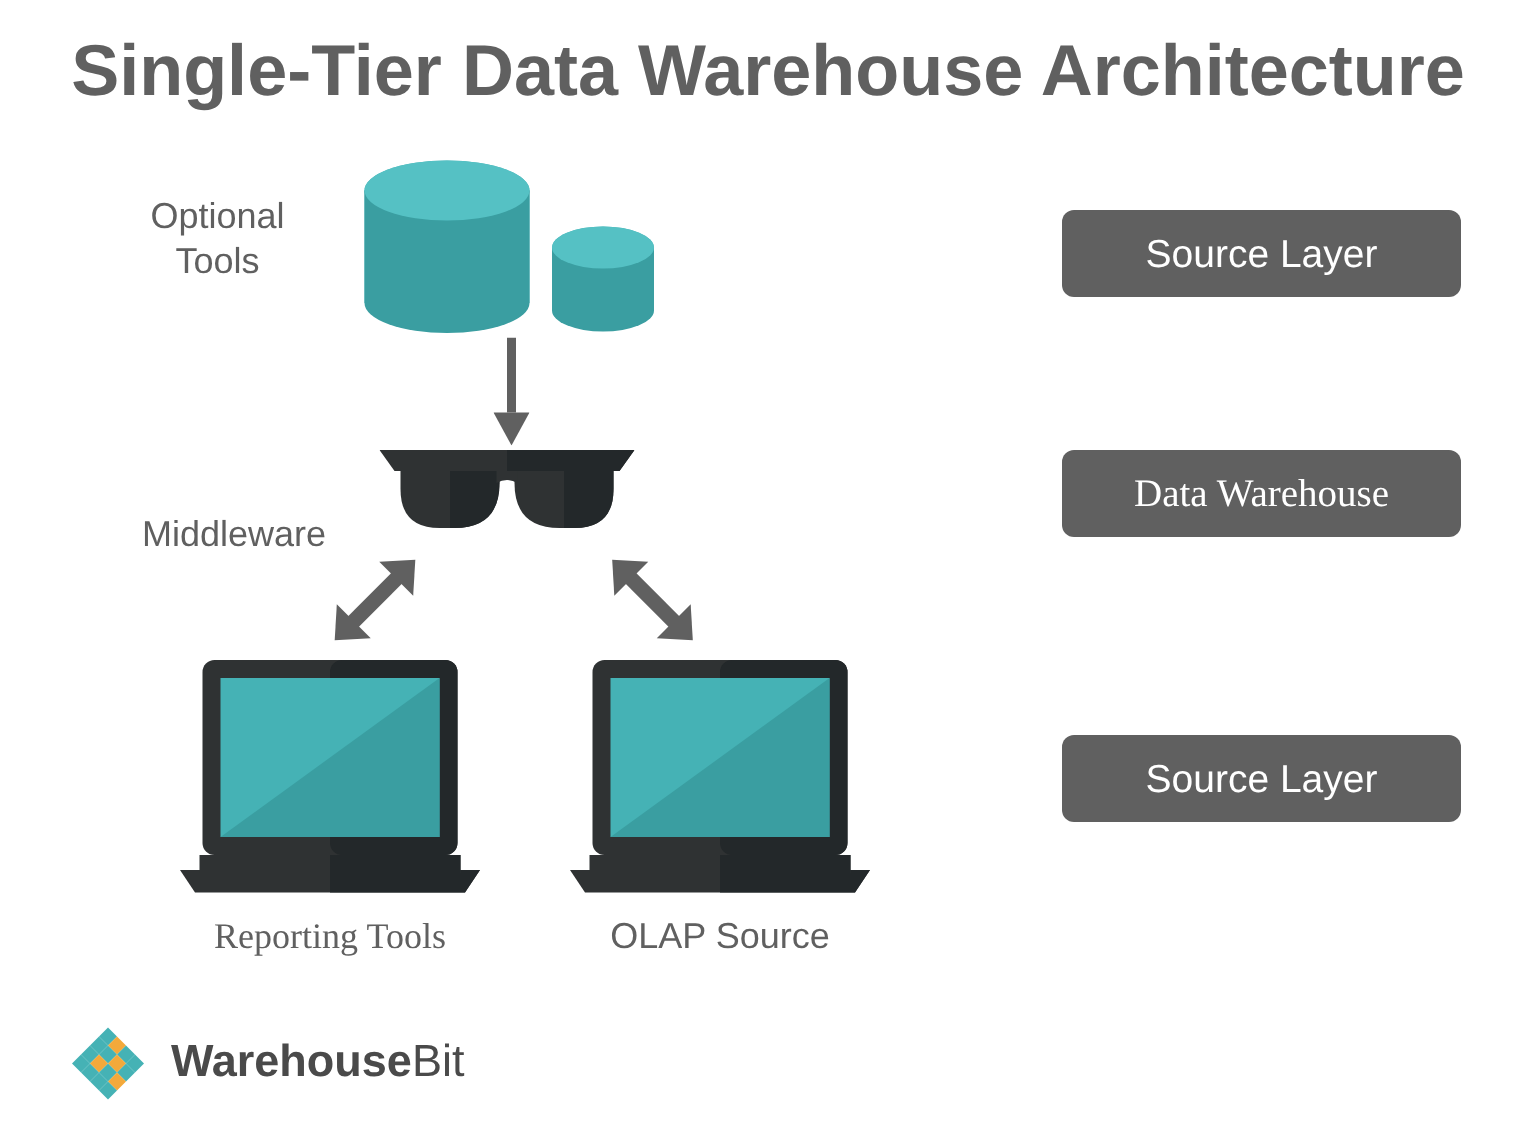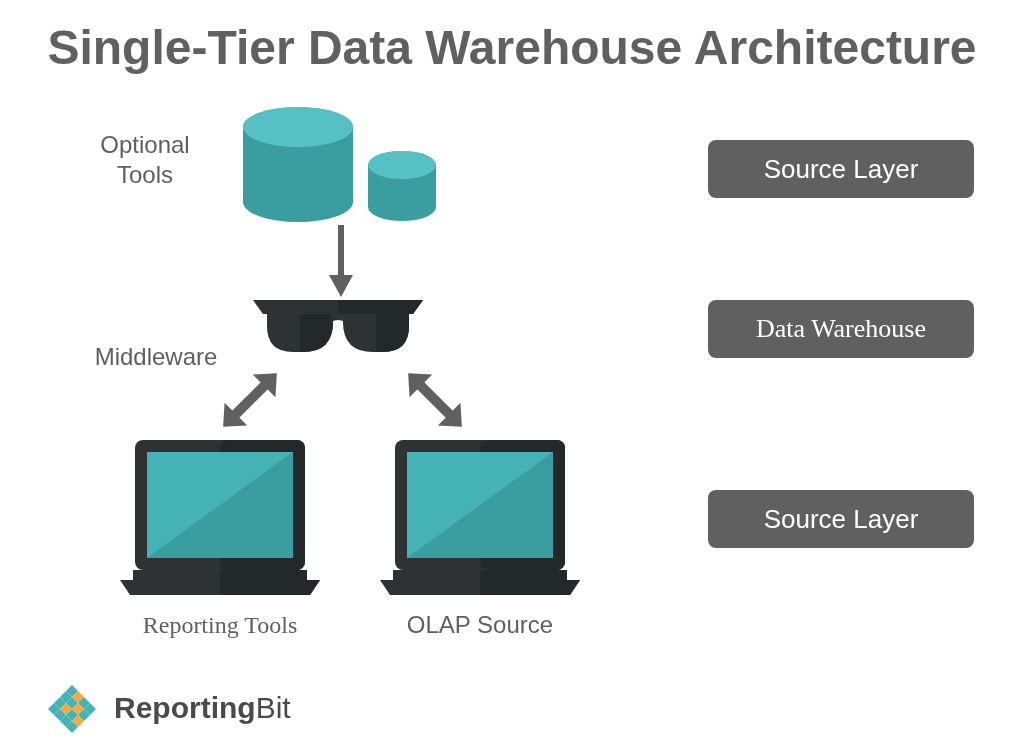--- a/index.html
+++ b/index.html
@@ -216,15 +216,15 @@
         <polygon points="12,24 18,30 12,36 6,30" fill="#45b2b5"></polygon>
         <polygon points="0,24 6,30 0,36 -6,30" fill="#45b2b5"></polygon>
         <polygon points="-12,24 -6,30 -12,36 -18,30" fill="#45b2b5"></polygon>
         <polygon points="6,30 12,36 6,42 0,36" fill="#f3a93b"></polygon>
         <polygon points="-6,30 0,36 -6,42 -12,36" fill="#45b2b5"></polygon>
         <polygon points="0,36 6,42 0,48 -6,42" fill="#45b2b5"></polygon>
       </g>
     </g>
   </svg>
   <span class="logo-text">
-    <b>Reporting</b><span>Bit</span>
+    <b>Warehouse</b><span>Bit</span>
   </span>
 </div>
 
 </body></html>

